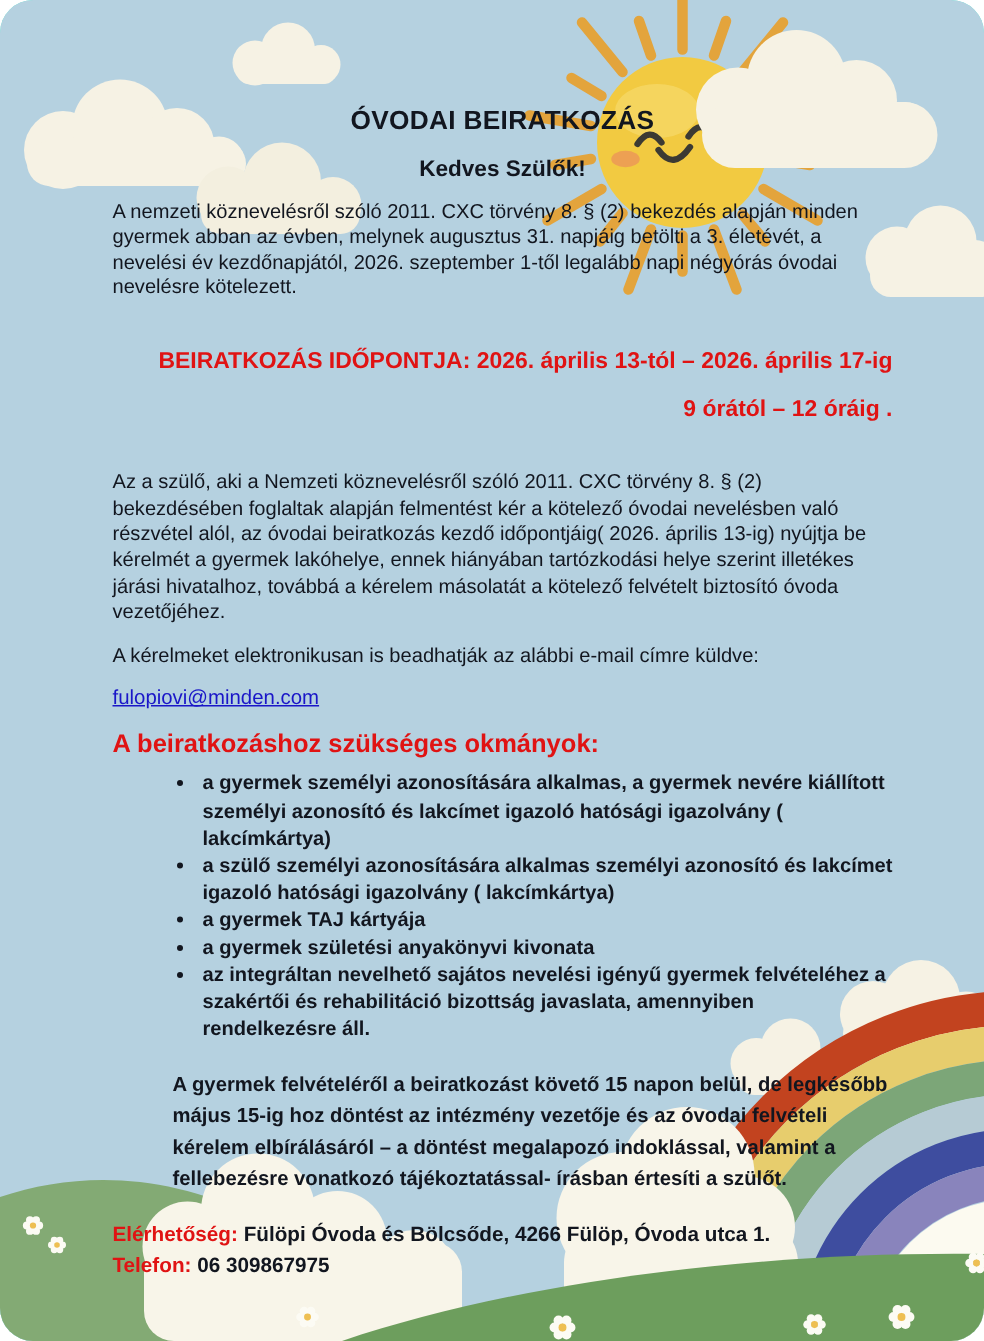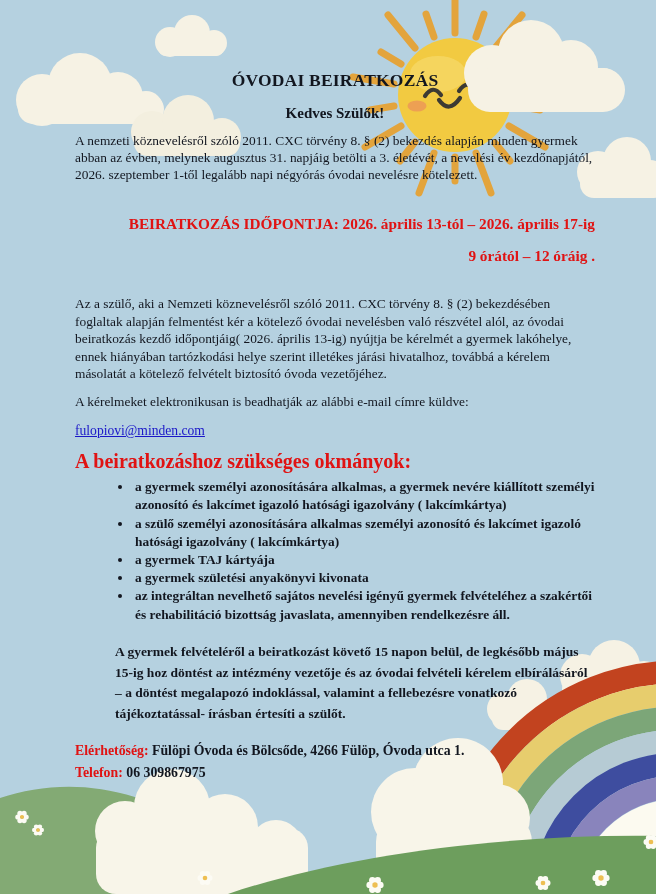--- a/index.html
+++ b/index.html
@@ -1,22 +1,23 @@
 <!DOCTYPE html>
 <html lang="hu"><head>
 <meta charset="utf-8">
 <style>
   html,body{margin:0;padding:0;}
   .page{
     position:relative;
     width:656px;height:894px;
     overflow:hidden;
     background:#5eead4;
-    font-family:Liberation Serif, serif;
+    font-family:Liberation Sans, sans-serif;
     color:#12161f;
+    border-radius:22px;
   }
   .scene{position:absolute;inset:0;z-index:0;display:block;}
   .content{
     position:absolute;left:75px;top:0;width:520px;z-index:1;
     padding-top:68px;
   }
   .content *{margin:0;}
   h1.title{
     font-size:17.5px;line-height:24px;font-weight:bold;
     text-align:center;letter-spacing:.2px;
@@ -32,21 +33,21 @@
   }
   p.schedule + p.schedule{margin-top:11px;}
   p.exemption{margin-top:29px;line-height:17.4px;}
   p.email-intro{margin-top:12px;}
   a.email{
     display:inline-block;margin-top:11px;
     font-size:13.6px;line-height:17px;
     color:#1a16c8;text-decoration:underline;cursor:pointer;
   }
   h3.docs-heading{
-    margin-top:12px;font-size:20px;line-height:20px;
+    margin-top:12px;font-size:17px;line-height:20px;
     font-weight:bold;color:#e01313;
   }
   ul.docs{
     margin-top:7px;padding:0 0 0 58px;
     list-style:disc outside;
   }
   ul.docs li{
     font-size:13.4px;line-height:18.2px;font-weight:bold;
     padding-left:2px;
   }

